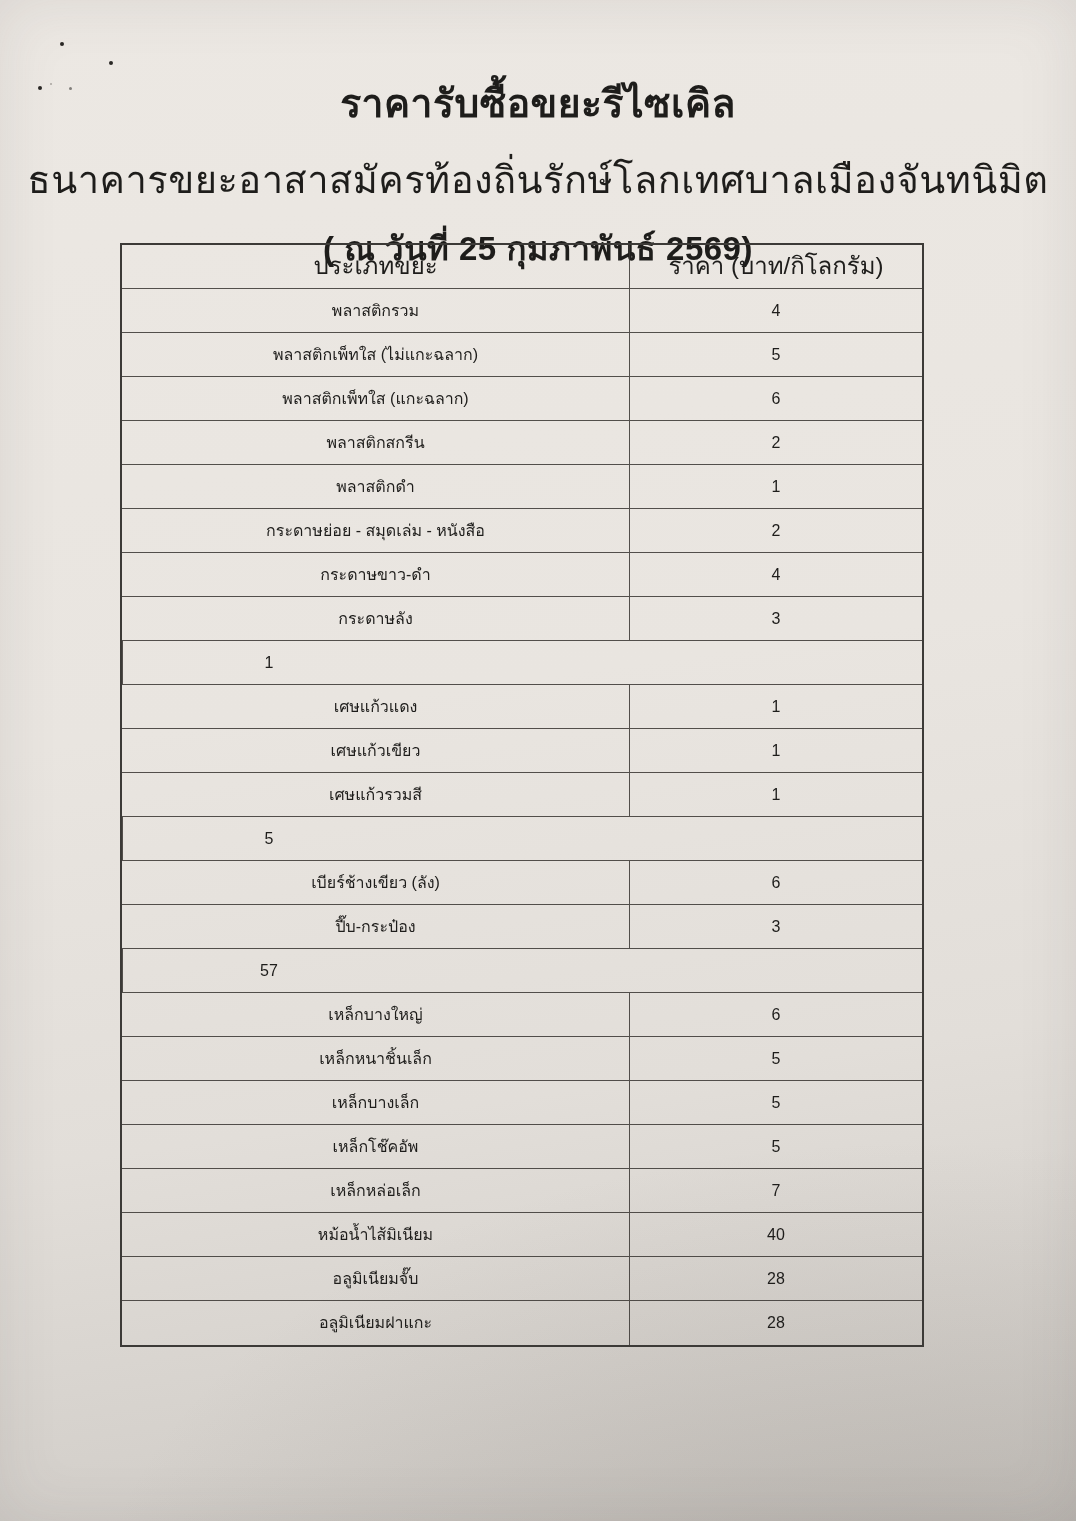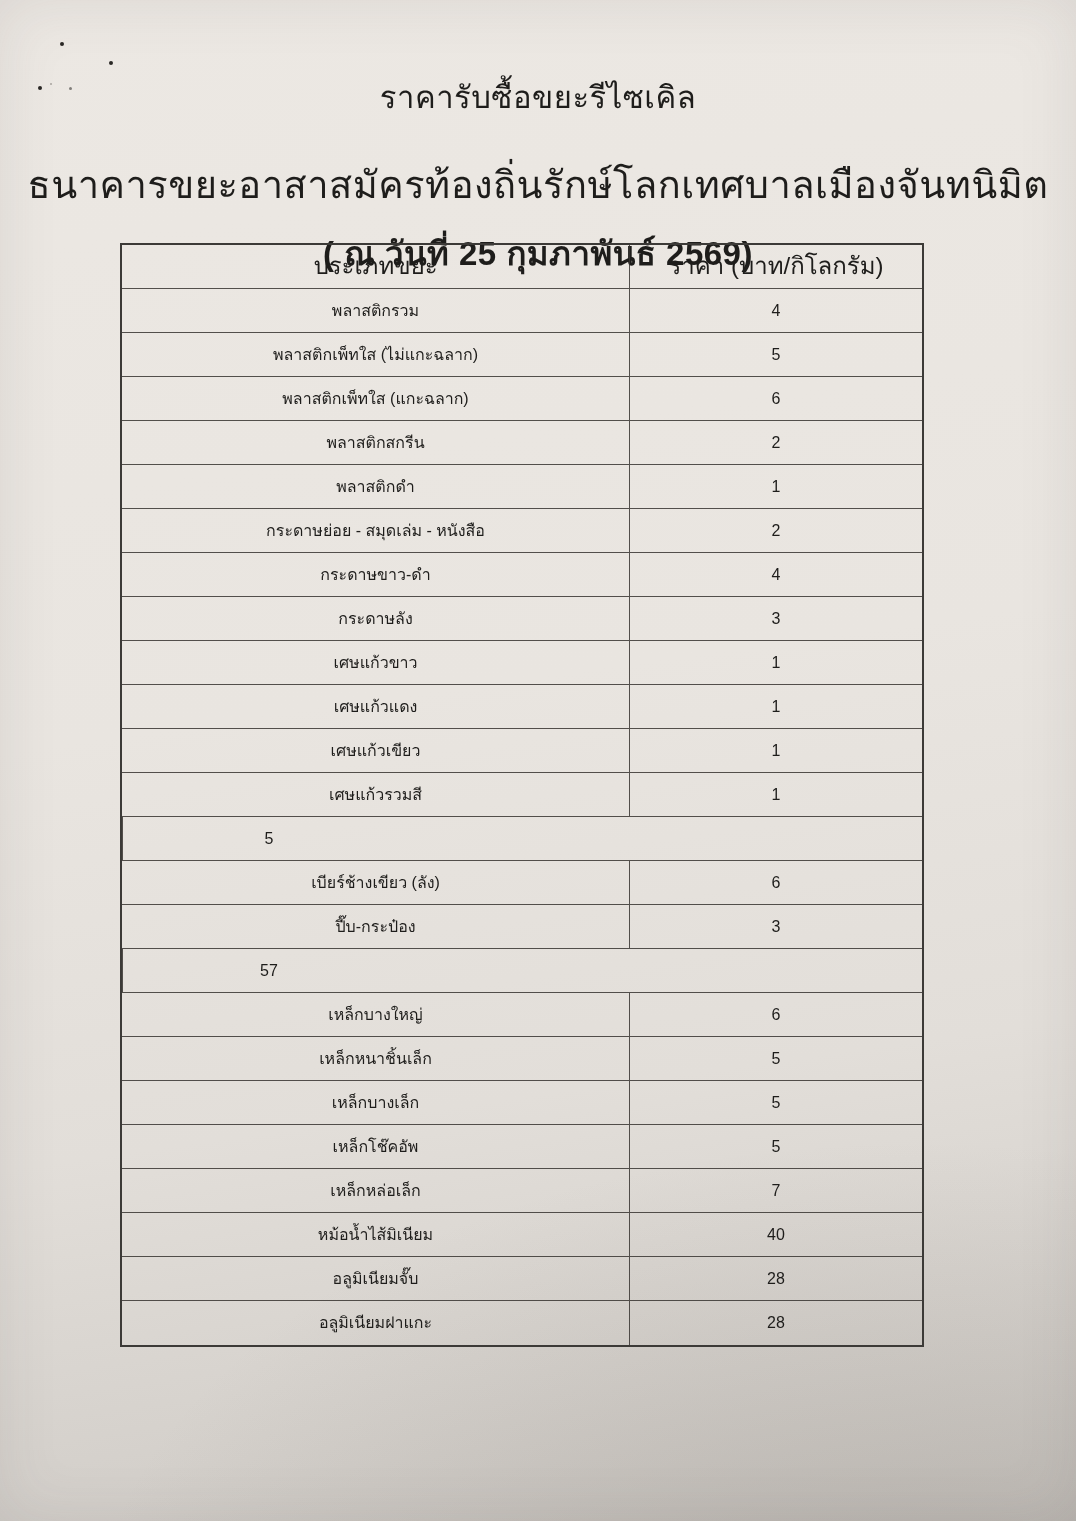--- a/index.html
+++ b/index.html
@@ -18,21 +18,21 @@
     color:#1e1d1b;
   }
   
   .page::after{
     content:"";position:absolute;inset:0;pointer-events:none;
     box-shadow:inset 0 0 60px rgba(90,85,80,0.12);
   }
   .speck{position:absolute;background:#2a2825;border-radius:50%;}
   .doc-header{position:absolute;left:0;top:72px;width:1076px;text-align:center;}
   .title-line{width:100%;letter-spacing:0.5px;}
-  .title-1{font-size:31px;font-weight:400;margin-bottom:32px;}
+  .title-1{font-size:39px;font-weight:700;margin-bottom:15px;}
   .title-2{font-size:38px;font-weight:500;margin-bottom:12px;}
   .title-3{font-size:33px;font-weight:700;}
   .price-table{
     position:absolute;left:120px;top:243px;width:804px;
     border:2px solid #3c3a37;
     background:transparent;
     box-sizing:border-box;
   }
   .tr{display:flex;height:44px;border-bottom:1.6px solid rgba(55,52,48,0.85);box-sizing:border-box;}
   .tr:last-child{border-bottom:none;}
@@ -99,21 +99,20 @@
     <div class="td td-type">กระดาษขาว-ดำ</div>
     <div class="td td-price">4</div>
   </div>
 
   <div class="tr">
     <div class="td td-type">กระดาษลัง</div>
     <div class="td td-price">3</div>
   </div>
 
   <div class="tr">
-    <div class="td td-type">เศษแก้วขาว</div>
     <div class="td td-price">1</div>
   </div>
 
   <div class="tr">
     <div class="td td-type">เศษแก้วแดง</div>
     <div class="td td-price">1</div>
   </div>
 
   <div class="tr">
     <div class="td td-type">เศษแก้วเขียว</div>

